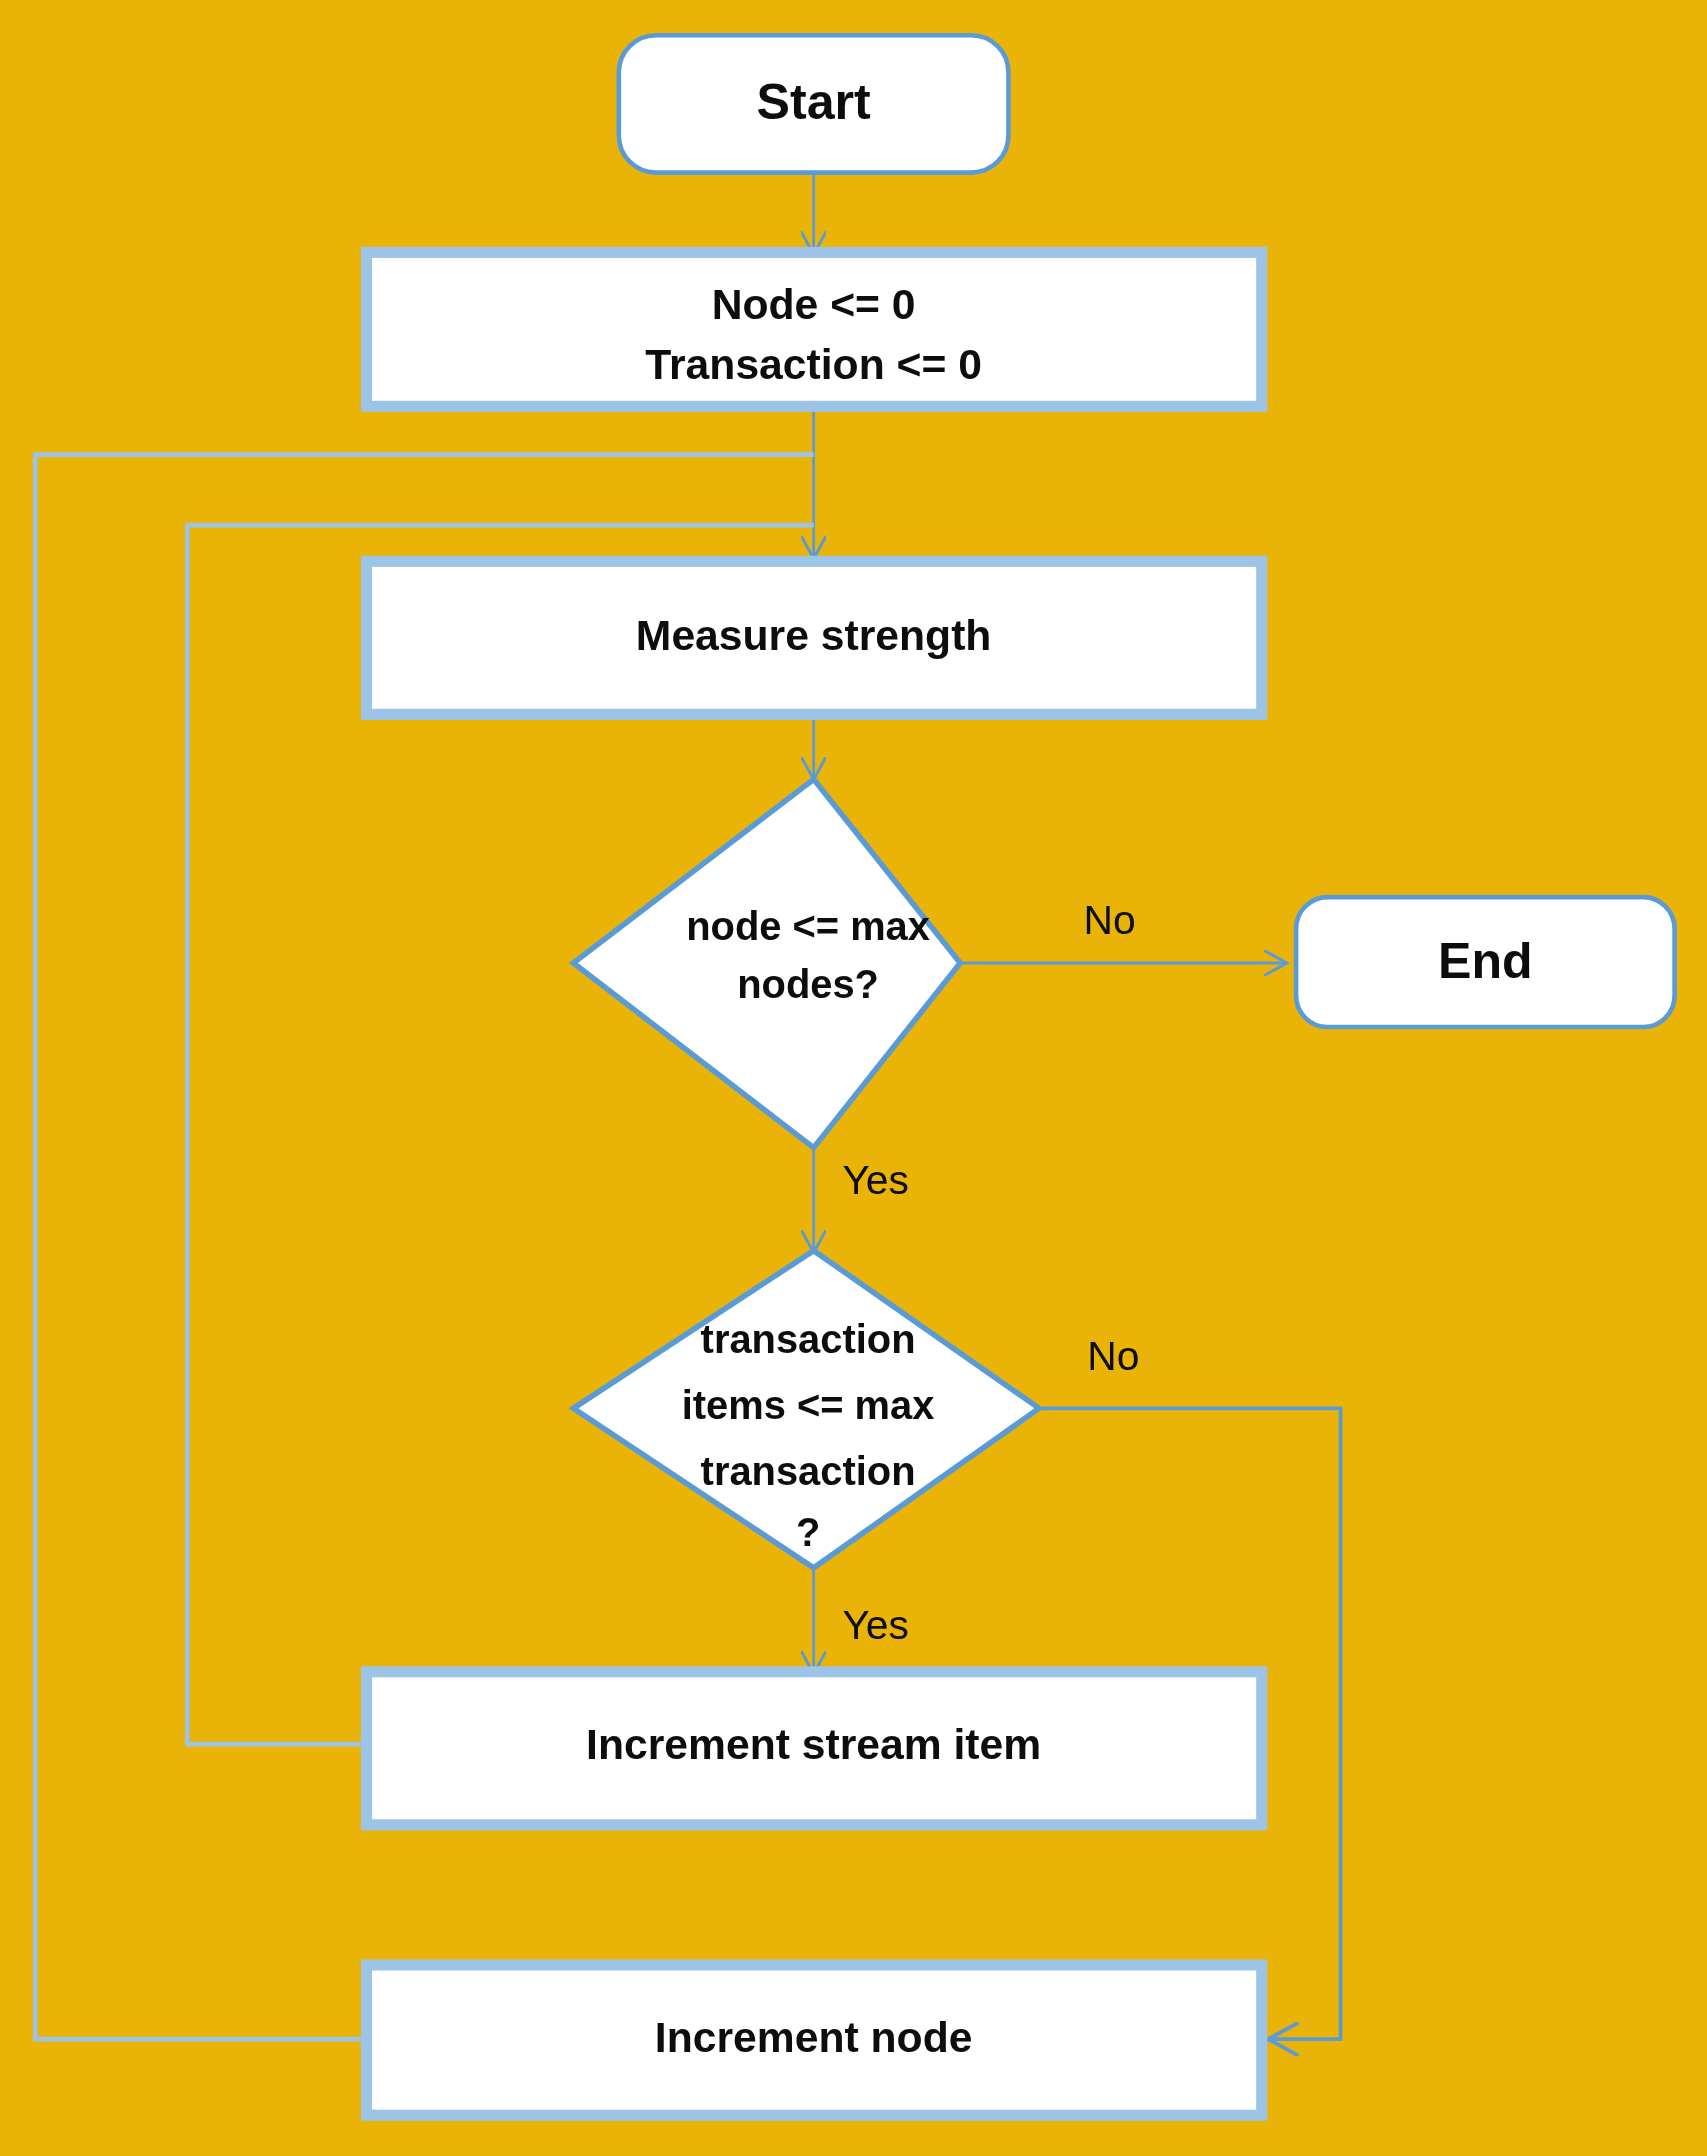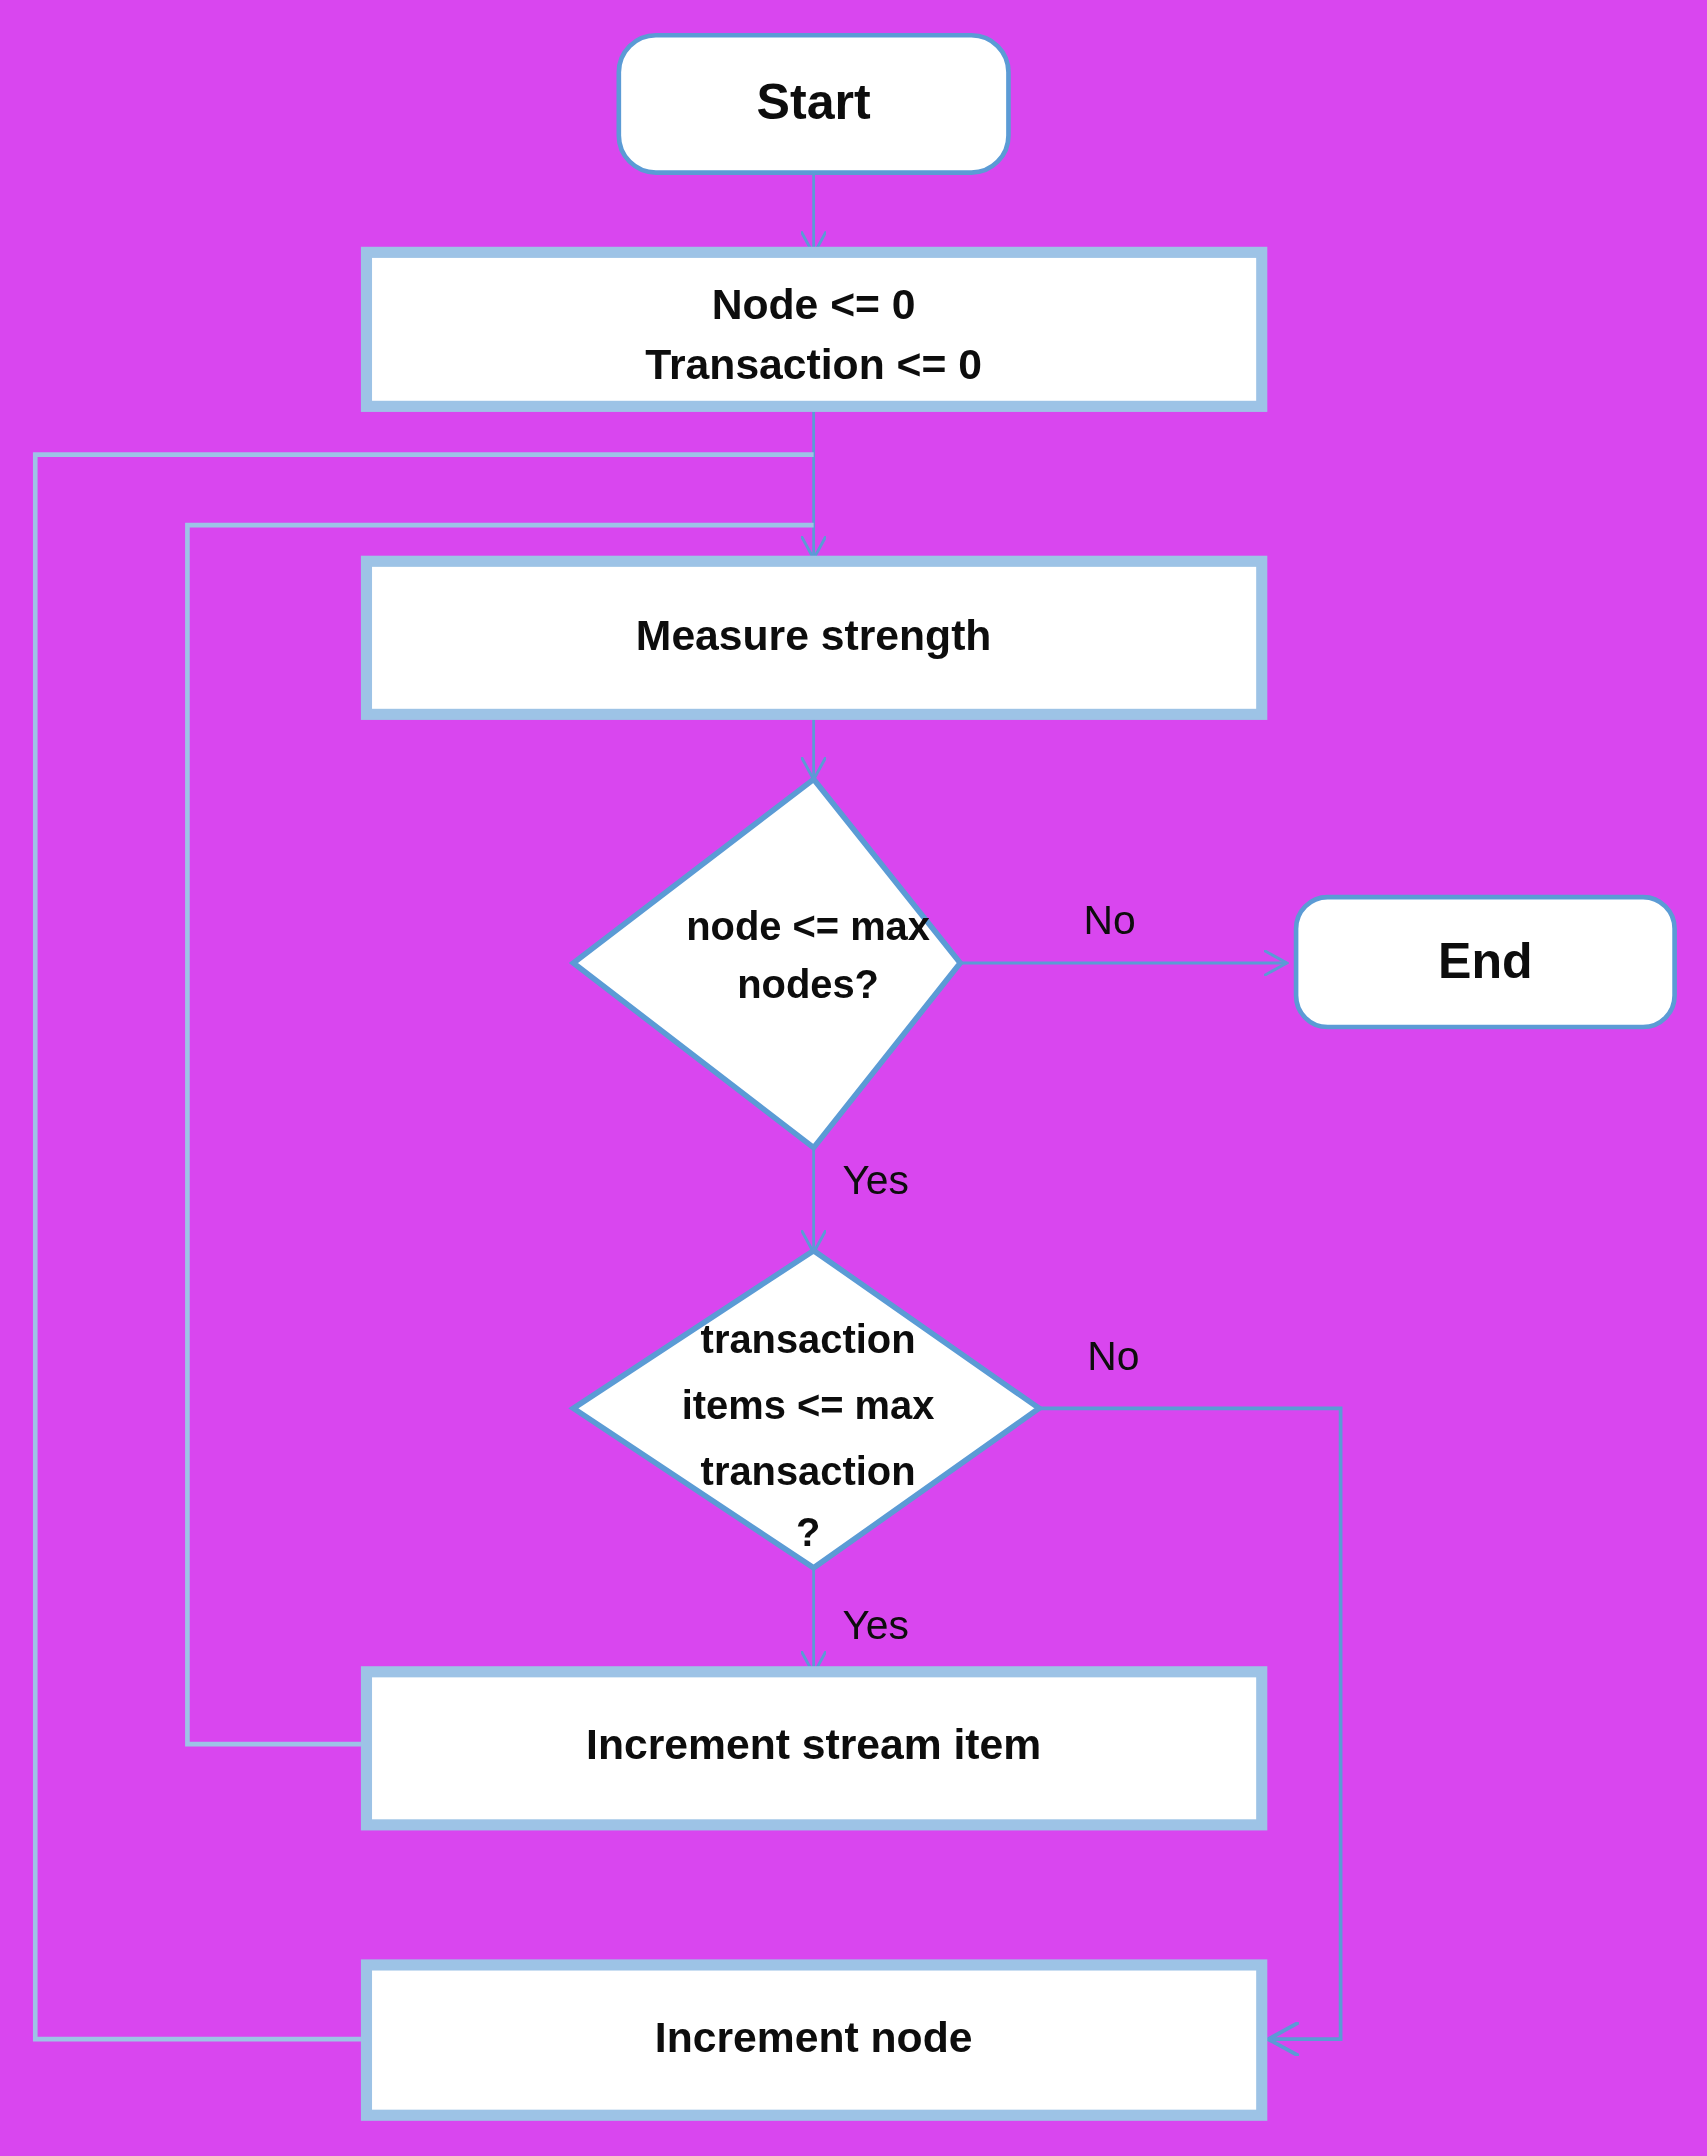--- a/index.html
+++ b/index.html
@@ -7,21 +7,21 @@
     padding: 0;
     background: #ffffff;
   }
   body {
     font-family: "Liberation Sans", sans-serif;
   }
   #flowchart-root {
     position: relative;
     width: 1708px;
     height: 2157px;
-    background: #d946ef;
+    background: #eab308;
     overflow: hidden;
   }
   svg.flow-canvas {
     position: absolute;
     top: 0;
     left: 0;
     width: 1708px;
     height: 2157px;
   }
   .node-text {

